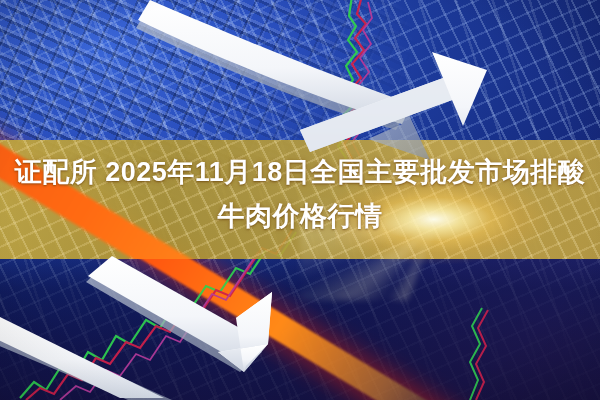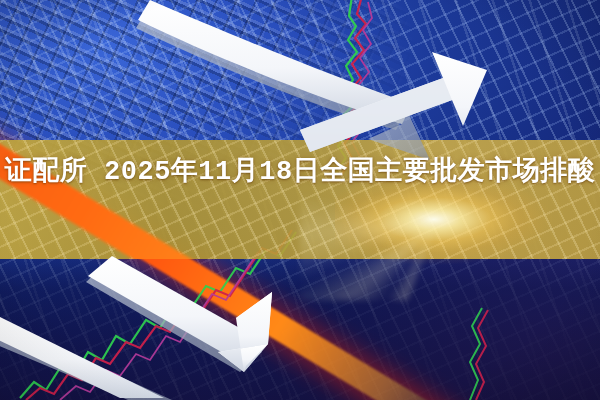--- a/index.html
+++ b/index.html
@@ -137,21 +137,20 @@
   .title{
     position:absolute;left:0;top:150px;width:600px;
     text-align:center;
     color:#ffffff;
     font-size:27px;
     font-weight:bold;
     line-height:44px;
     letter-spacing:.5px;
     text-shadow:0 1px 2px rgba(90,50,0,.55), 0 0 5px rgba(120,70,10,.35);
     white-space:nowrap;
-    font-family:Liberation Mono, monospace;
   }
   .title .ln2{display:block;}
 
   
   .vig{
     background:radial-gradient(ellipse 560px 420px at 50% 50%,
       rgba(0,0,0,0) 52%, rgba(0,0,0,.18) 82%, rgba(0,0,0,.38) 100%);
   }
 </style>
 </head>
@@ -239,15 +238,16 @@
     <g>
       <path d="M-10,318 L-10,342 L128,400 L172,400 Z" fill="url(#wgs)" opacity=".7"></path>
       <path d="M-10,312 L-10,336 L120,398 L164,398 Z" fill="url(#wg)"></path>
     </g>
   </svg>
 
   <div class="layer vig"></div>
 
   <div class="title">
     <span>证配所 2025年11月18日全国主要批发市场排酸</span>
+    <span class="ln2">牛肉价格行情</span>
   </div>
 
 </div>
 
 </body></html>

